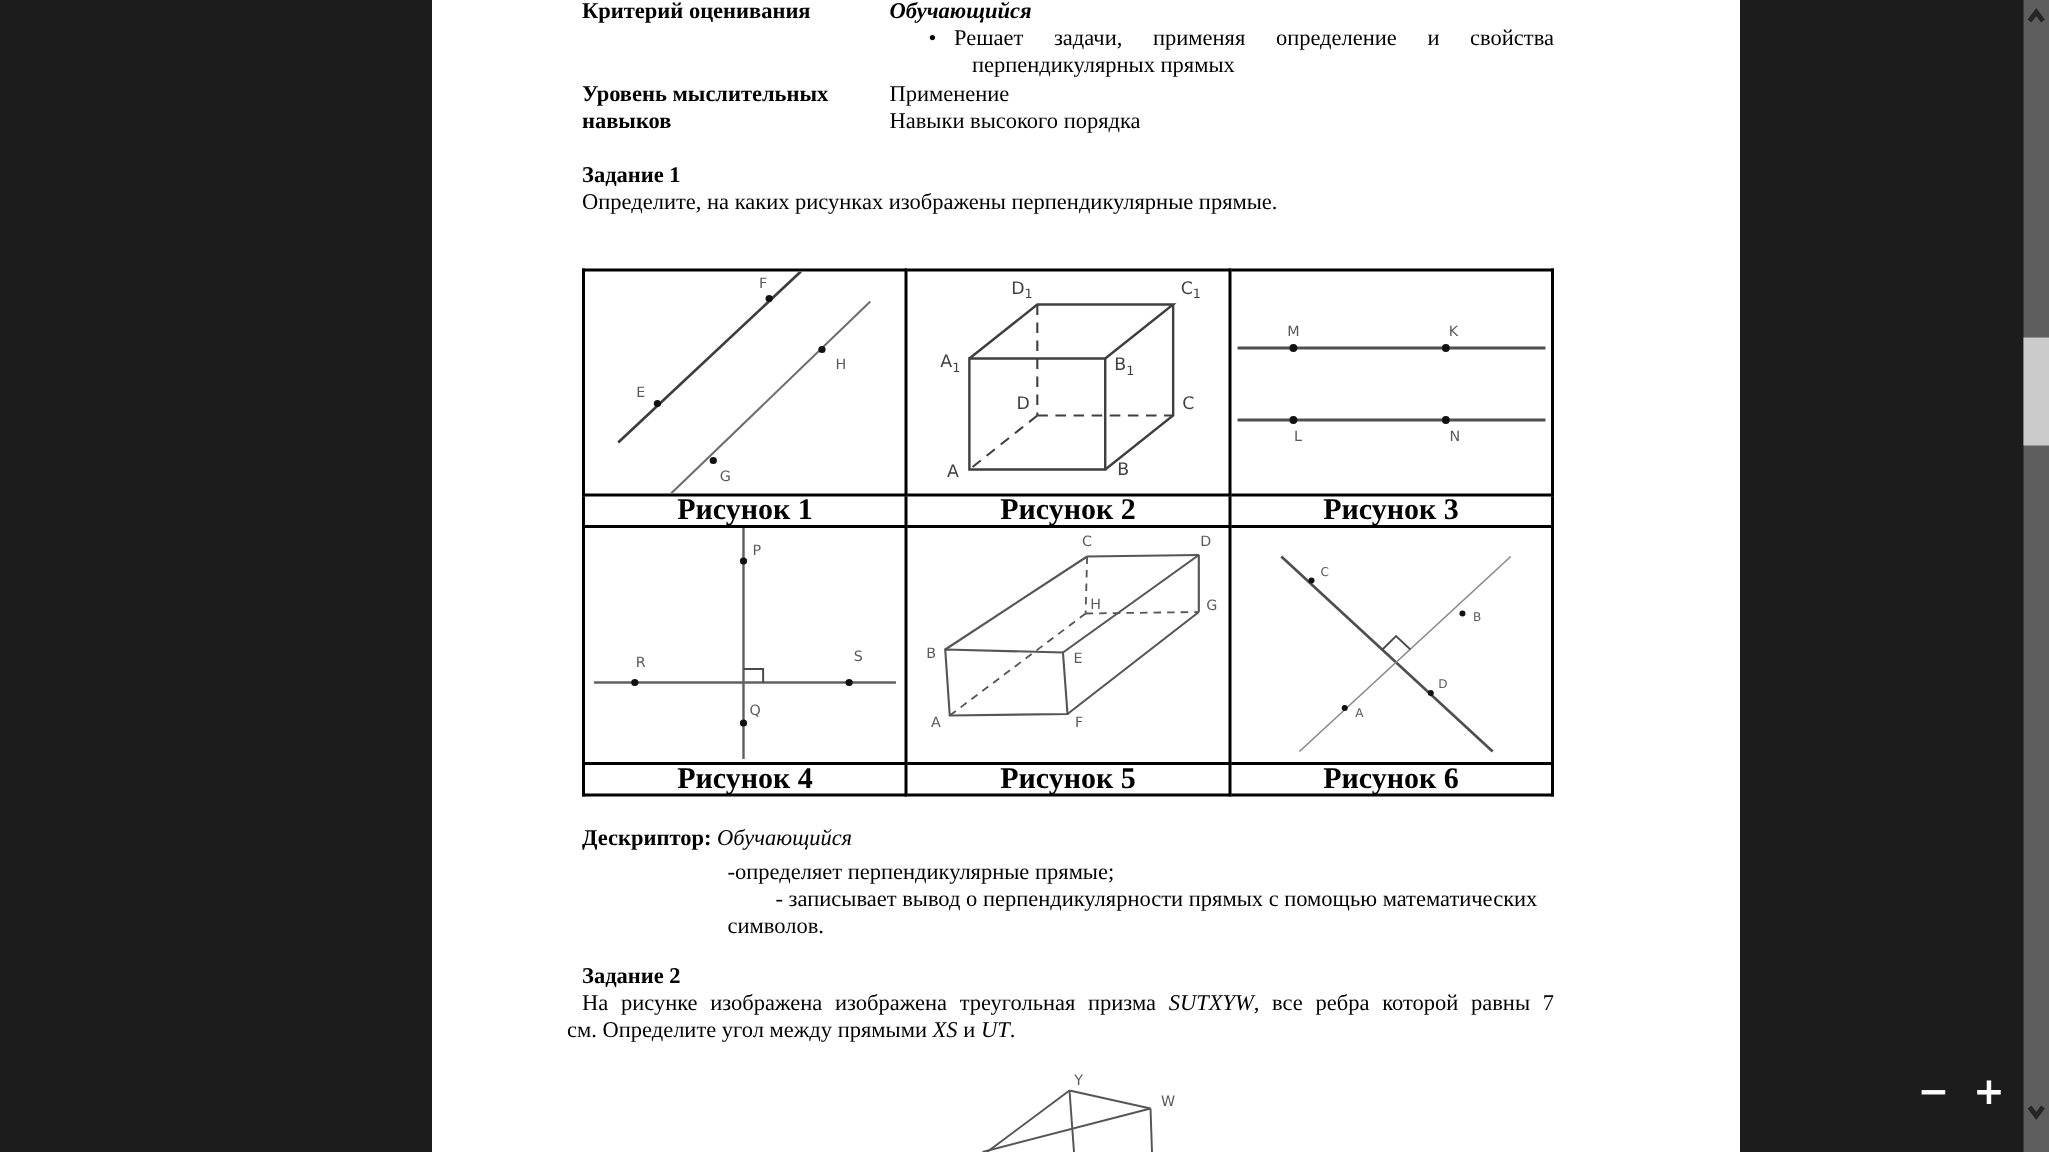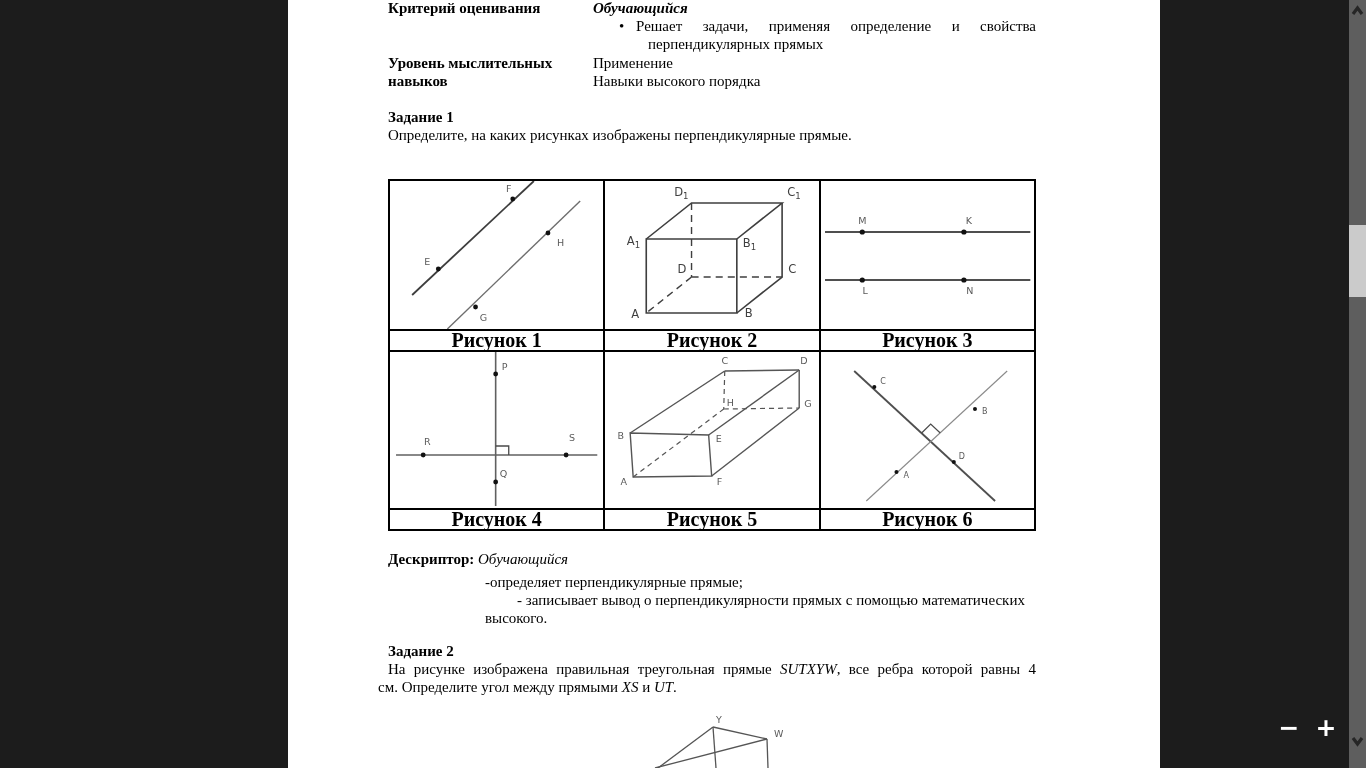--- a/index.html
+++ b/index.html
@@ -193,25 +193,25 @@
     </tr>
   </tbody>
     </table>
 
   <div class="abs" style="left:100px;top:550px;">
     <span class="b">Дескриптор:</span>
     <span class="i">Обучающийся</span>
   </div>
   <div class="abs" style="left:197px;top:573px;">-определяет перпендикулярные прямые;</div>
   <div class="abs" style="left:197px;top:591px;margin-left:32px;">- записывает вывод о перпендикулярности прямых с помощью математических</div>
-  <div class="abs" style="left:197px;top:609px;">высокого.</div>
+  <div class="abs" style="left:197px;top:609px;">символов.</div>
 
   <div class="abs b" style="left:100px;top:642px;">Задание 2</div>
   <div class="jline" style="left:100px;top:660px;width:648px;">
-    <span>На рисунке изображена правильная треугольная прямые </span><span class="i">SUTXYW</span><span>, все ребра которой  равны 4</span>
+    <span>На рисунке изображена изображена треугольная призма </span><span class="i">SUTXYW</span><span>, все ребра которой  равны 7</span>
   </div>
   <div class="abs" style="left:90px;top:678px;">
     <span>см. Определите угол между прямыми </span><span class="i">XS</span><span> и </span><span class="i">UT</span><span>.</span>
   </div>
 
   <svg style="position:absolute;left:358px;top:710px;" width="150" height="58" viewBox="0 0 150 58">
     <g stroke="#555555" stroke-width="1.3" fill="none">
       <line x1="67" y1="17" x2="12" y2="58"></line>
       <line x1="67" y1="17" x2="70" y2="58"></line>
       <line x1="67" y1="17" x2="121" y2="29"></line>

